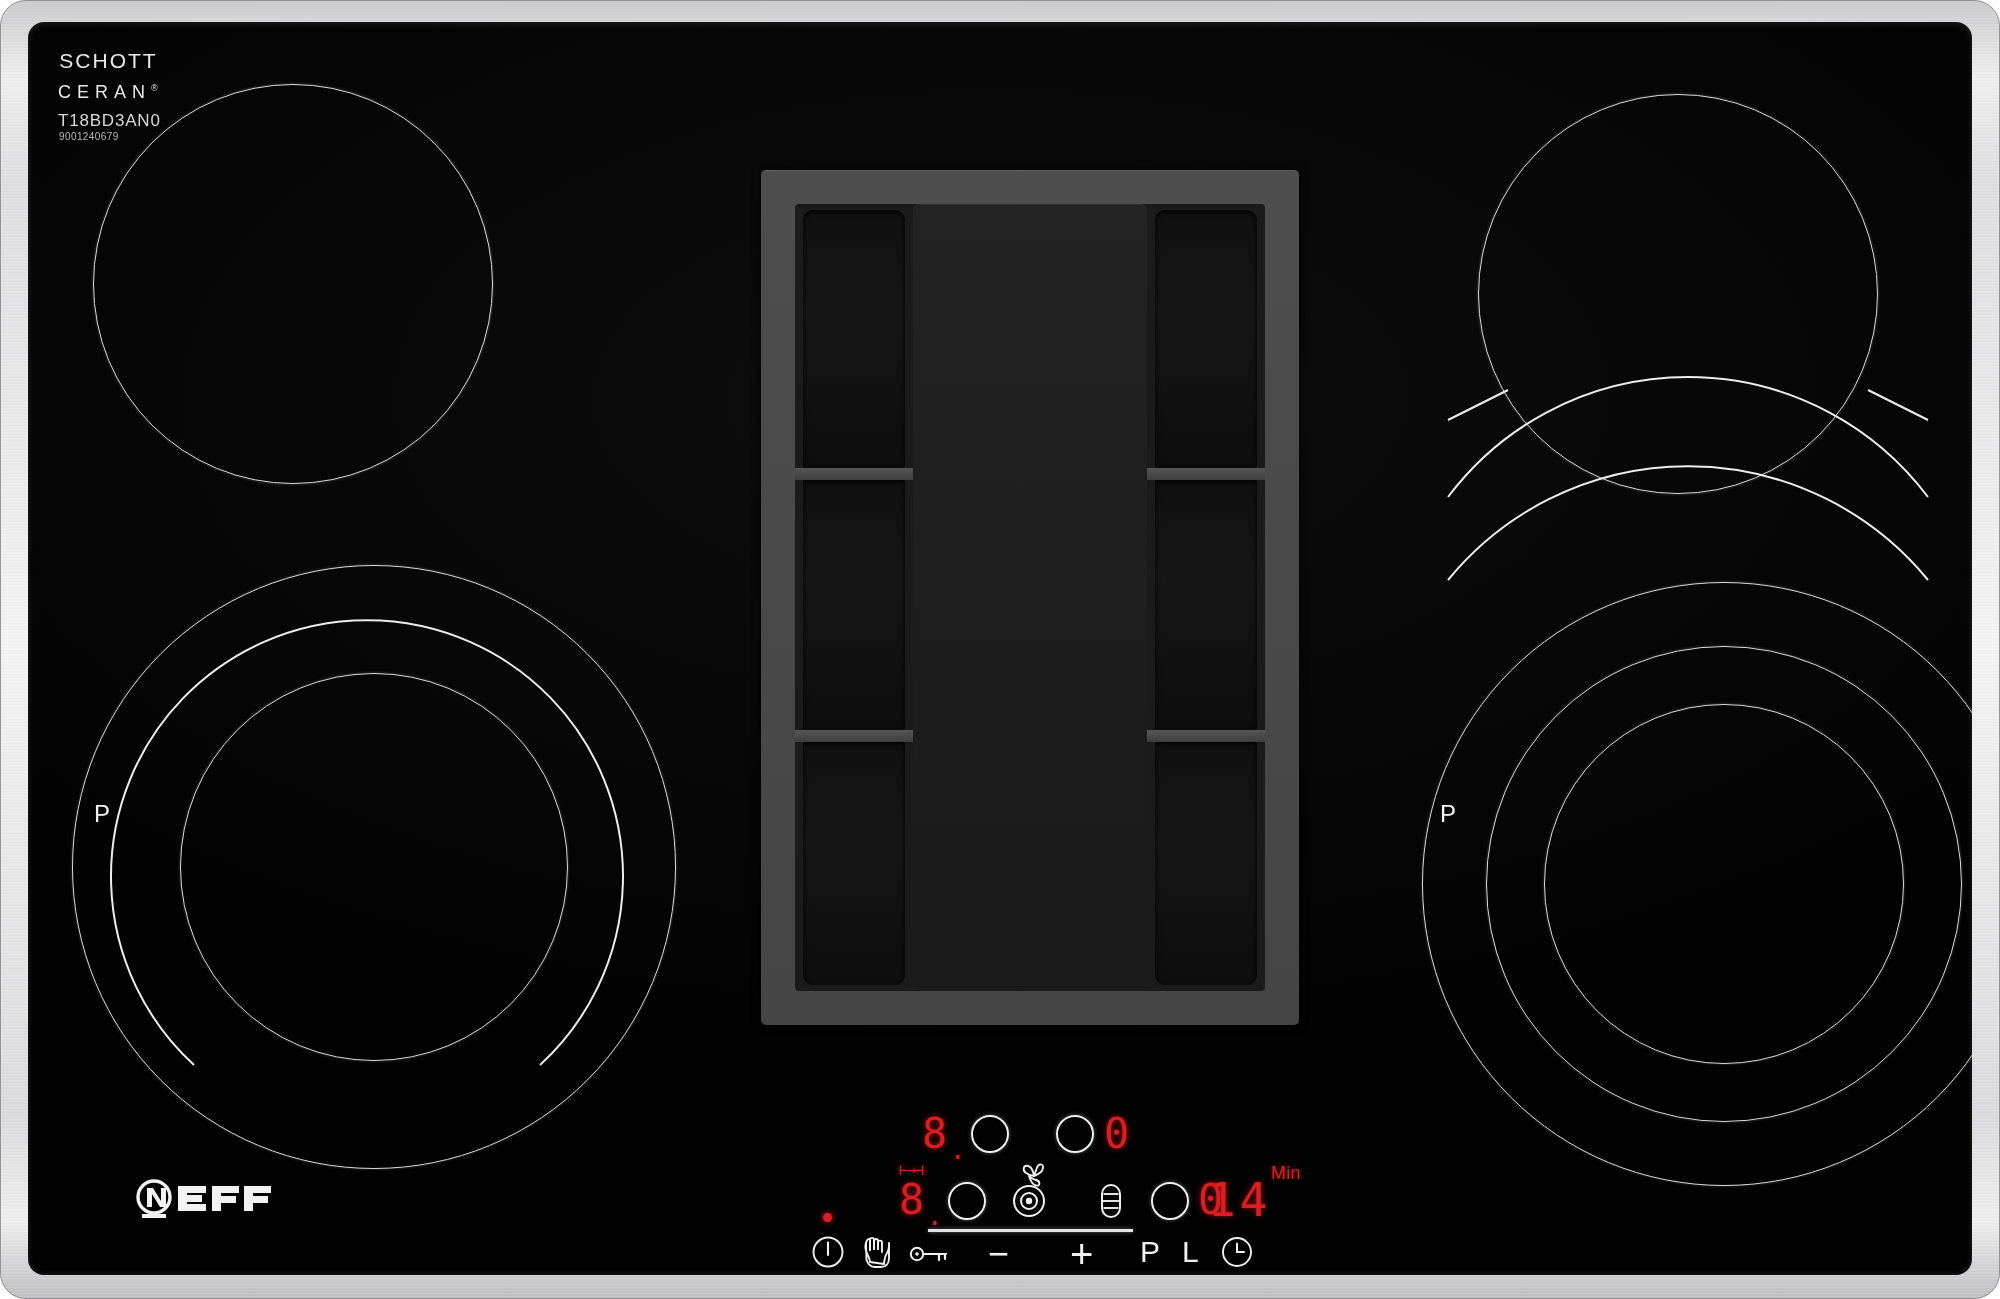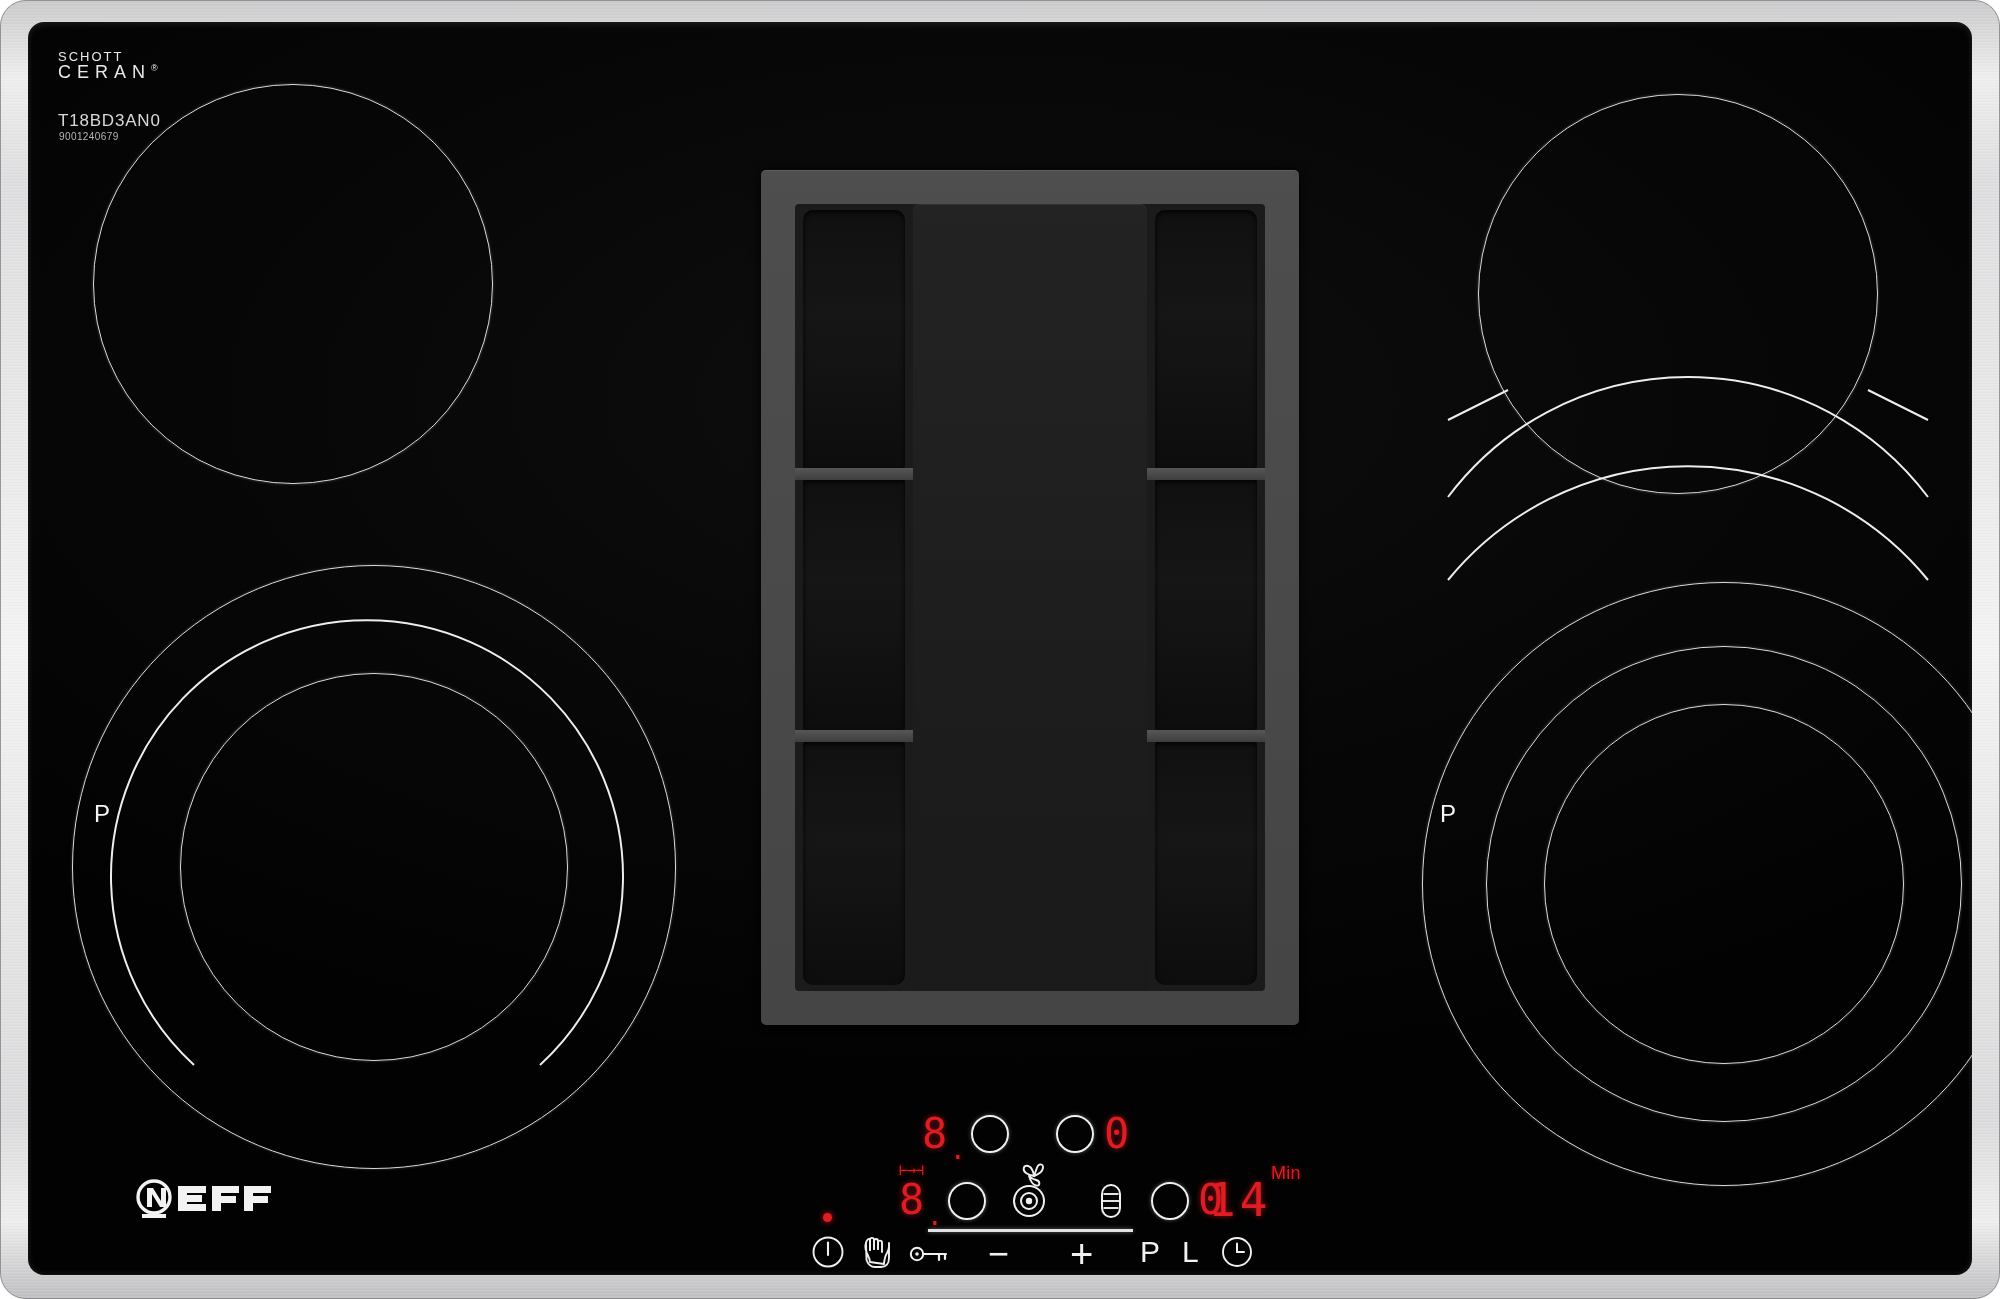--- a/index.html
+++ b/index.html
@@ -58,27 +58,28 @@
 
   
   .schott-block {
     position: absolute;
     left: 30px; top: 28px;
     color: #e9e9e9;
     line-height: 1;
     user-select: none;
   }
   .schott-line1 {
-    font-size: 13px; font-weight: 400;
+    font-size: 21px; font-weight: 400;
     letter-spacing: 2.0px;
+    text-align: right;
   }
   .schott-line2 {
     font-size: 18px; font-weight: 400;
     letter-spacing: 6.0px;
-    margin-top: 0;
+    margin-top: 12px;
     position: relative;
     display: inline-block;
   }
   .schott-reg {
     font-size: 9px; vertical-align: super; letter-spacing: 0;
   }
   .model-no {
     position: absolute;
     left: 30px; top: 90px;
     color: #d9d9d9;

